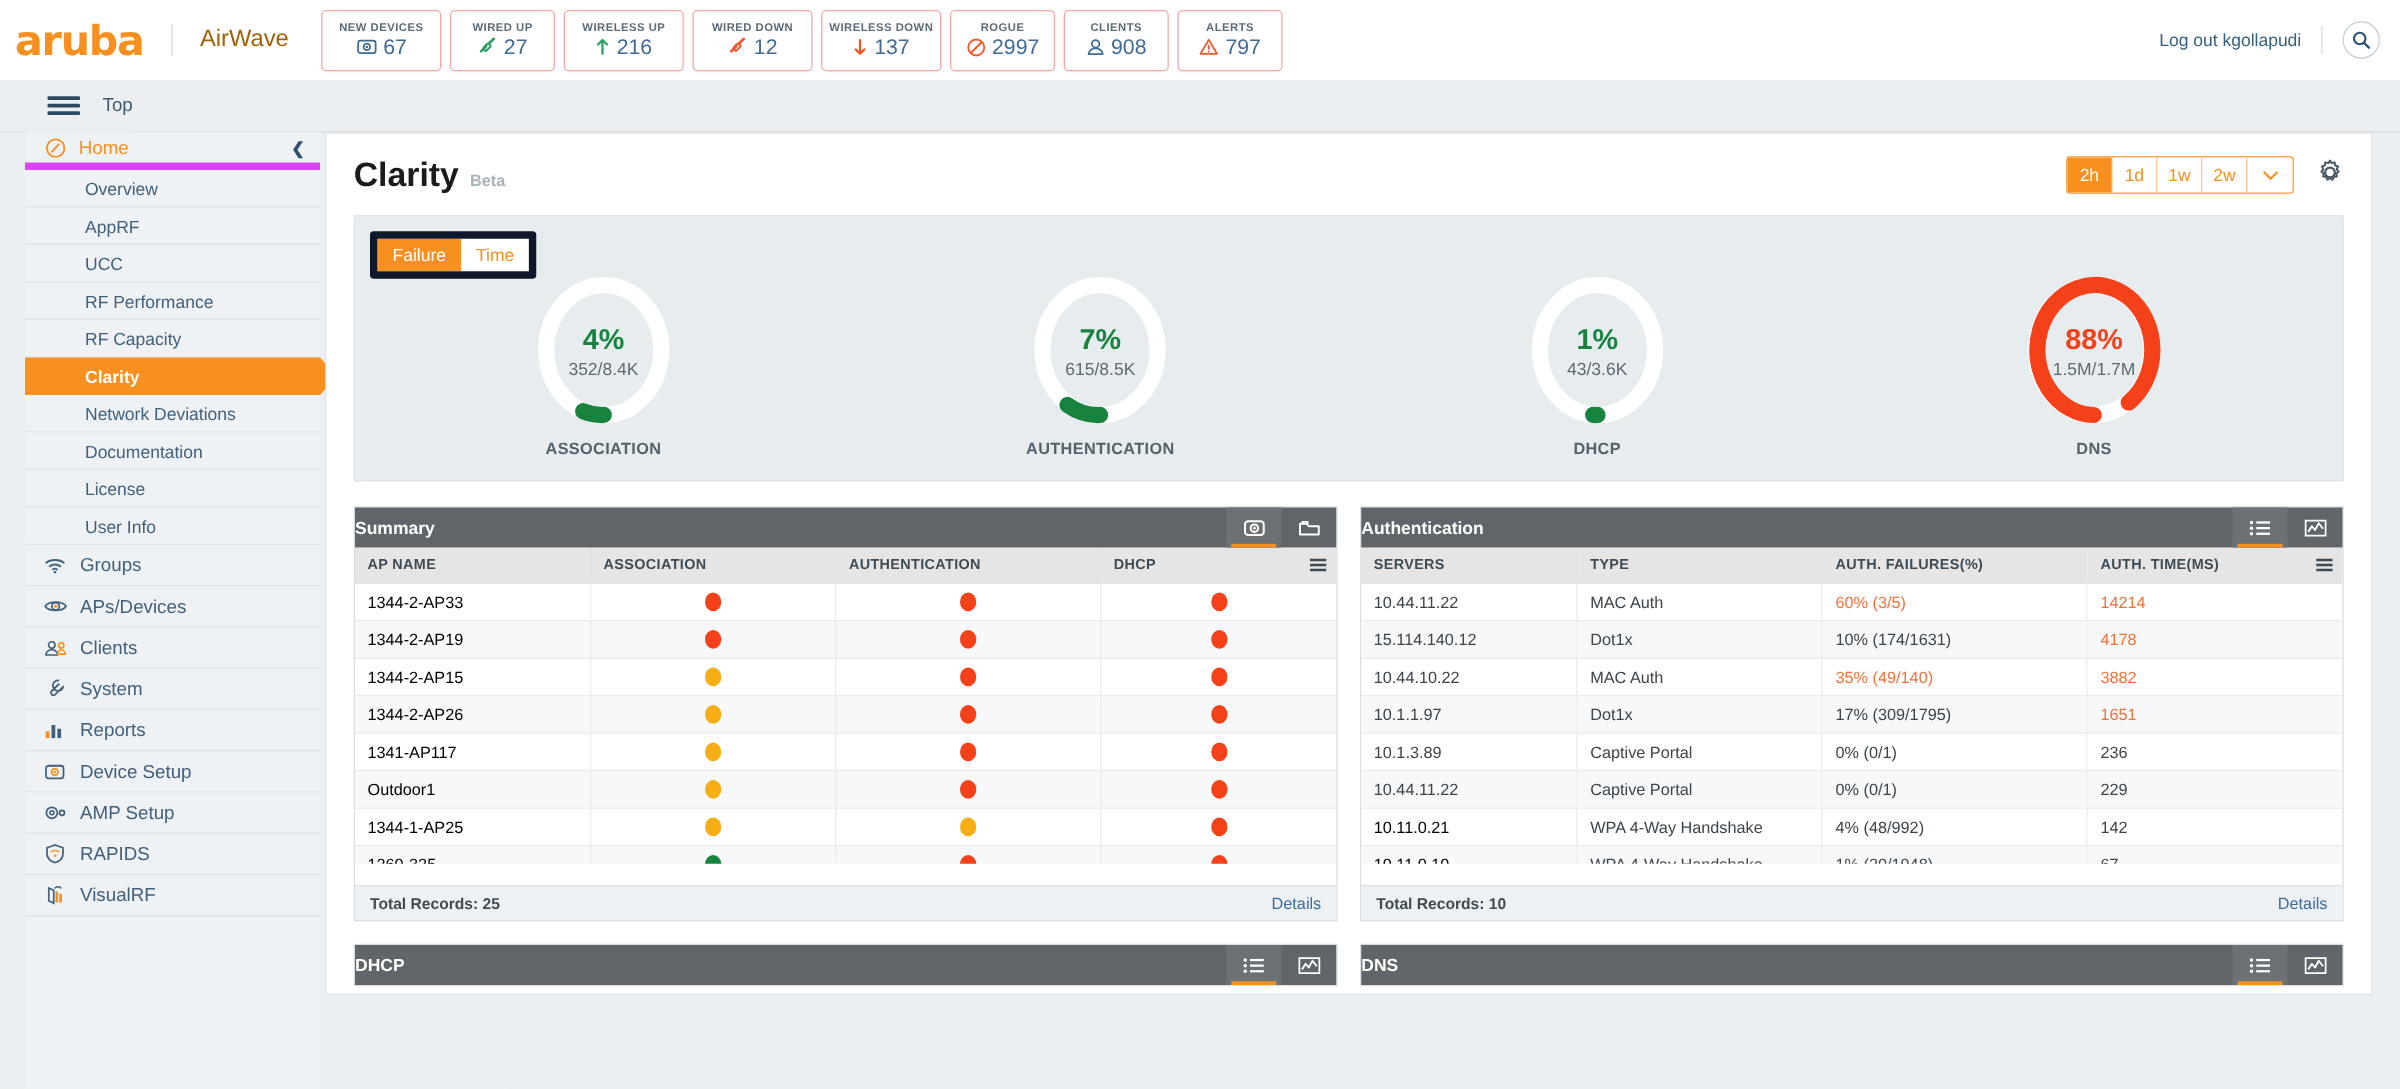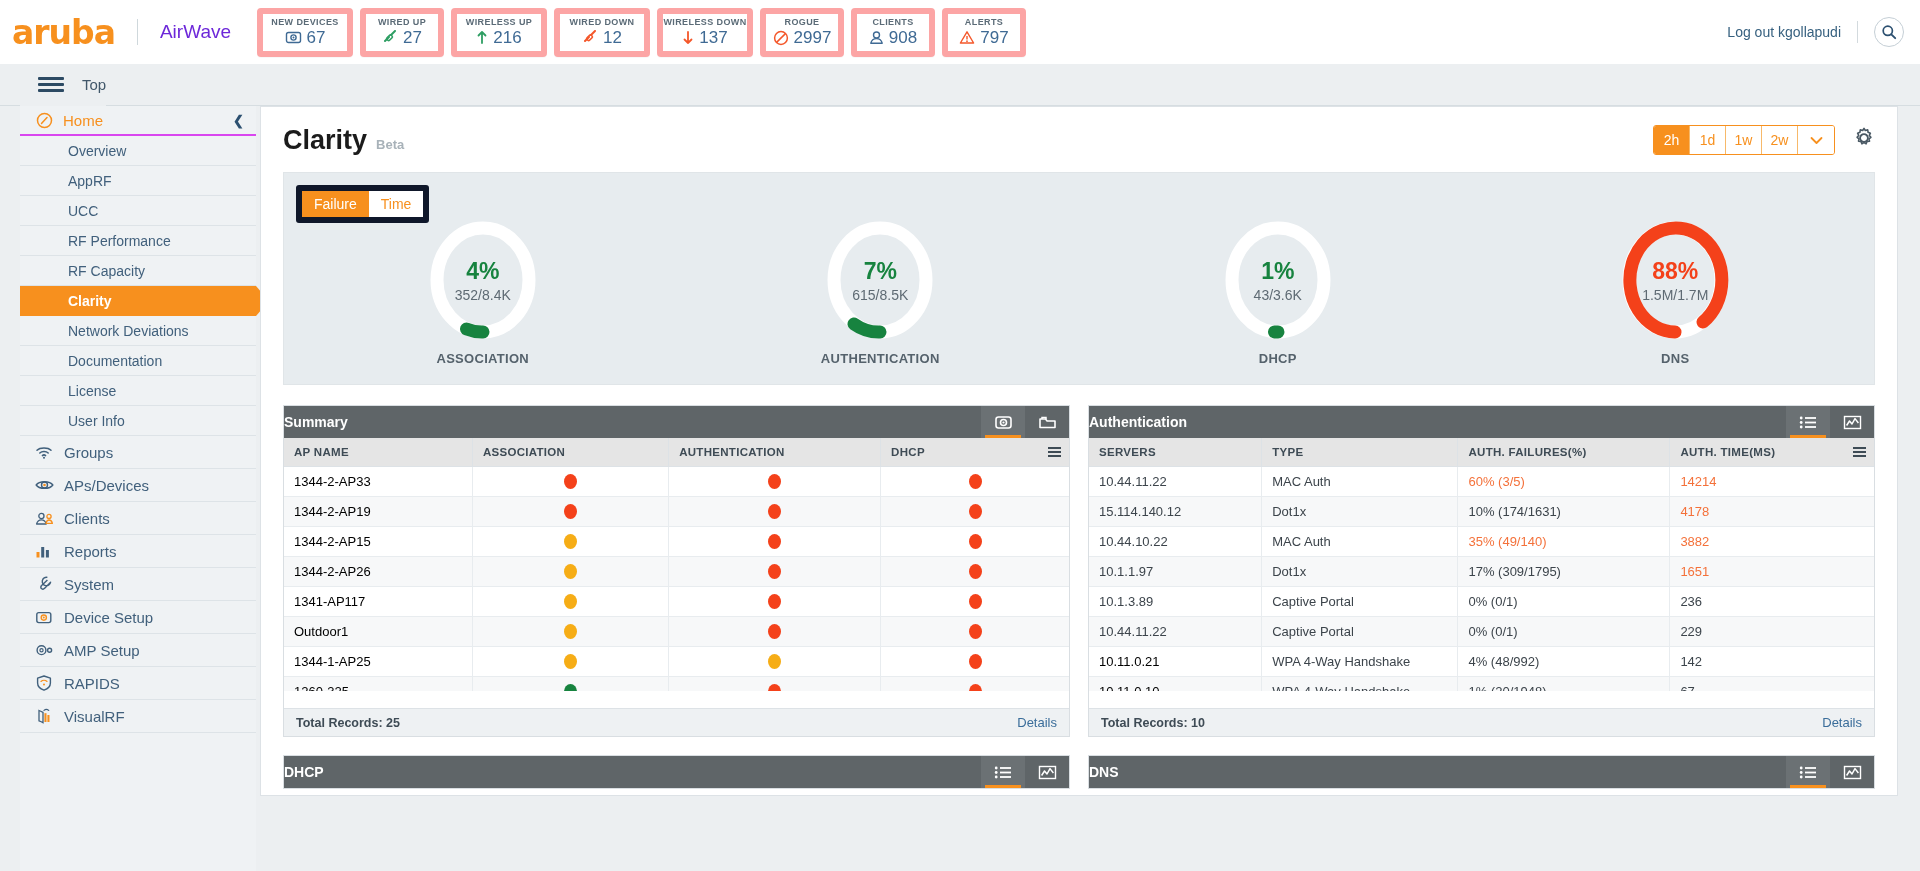--- a/index.html
+++ b/index.html
@@ -13,25 +13,25 @@
   
   .topbar {
     height: 64px; background: #ffffff;
     display: flex; align-items: center;
     position: relative;
   }
   .logo-wrap { display: flex; align-items: center; padding-left: 12px; }
   .aruba-logo { font-size: 33px; font-weight: bold; color: #f7901e; letter-spacing: -1px;
                 font-family: "DejaVu Sans", sans-serif; }
   .logo-div { width: 1px; height: 26px; background: #cfd8dc; margin: 0 22px; }
-  .airwave { font-size: 19px; color: #6d28d9; }
+  .airwave { font-size: 19px; color: #a16207; }
 
   .stat-strip { display: flex; margin-left: 26px; gap: 7px; }
   .stat-card {
-    width: 84px; height: 49px; border: 6px solid #fca5a5; border-radius: 4px;
+    width: 84px; height: 49px; border: 1px solid #fca5a5; border-radius: 4px;
     background: #fff; display: flex; flex-direction: column;
     align-items: center; justify-content: center; gap: 1px;
     box-shadow: 0 1px 1px rgba(0,0,0,.03);
   }
   .stat-card.wide { width: 96px; }
   .stat-label { font-size: 9px; font-weight: bold; color: #5b6b77; letter-spacing: .4px; }
   .stat-row { display: flex; align-items: center; gap: 5px; }
   .stat-val { font-size: 17px; color: #3f6a94; }
   .stat-ico { display: flex; align-items: center; }
 
@@ -65,21 +65,21 @@
 
   
   .sidebar {
     width: 256px; background: #eceff1; flex-shrink: 0;
     padding-left: 20px; padding-top: 0;
   }
   .sb-inner { background: #eff2f4; min-height: 790px; }
   .sb-home {
     display: flex; align-items: center; height: 30px; padding: 0 12px 0 14px;
     color: #f7901e; font-size: 15px; gap: 9px; cursor: pointer;
-    border-bottom: 2px solid #d946ef; position: relative;
+    border-bottom: 6px solid #d946ef; position: relative;
   }
   .sb-home .chev { margin-left: auto; color: #2c5070; font-size: 13px; font-weight: bold; }
   .sb-sub {
     height: 30px; display: flex; align-items: center;
     padding-left: 48px; font-size: 14px; color: #41607c;
     border-bottom: 1px solid #dde3e7; cursor: pointer; position: relative;
   }
   .sb-sub.active {
     background: #f7901e; color: #fff; font-weight: bold; border-bottom: none;
   }
@@ -405,36 +405,36 @@
               <path d="M1.6 13 C2.3 9.9 4.4 8.8 6.4 8.8 C8.4 8.8 10.5 9.9 11.2 13 Z" fill="none" stroke="#41607c" stroke-width="1.3" stroke-linejoin="round"></path>
               <circle cx="14" cy="5.4" r="2.1" fill="none" stroke="#f7901e" stroke-width="1.3"></circle>
               <path d="M10.9 12.3 C11.5 9.9 12.7 9 14 9 C15.5 9 16.9 10 17.4 12.3 Z" fill="none" stroke="#f7901e" stroke-width="1.3" stroke-linejoin="round"></path>
             </svg>
         </span>
         <span>Clients</span>
       </div>
 
       <div class="sb-main">
         <span class="sb-ico">
+          <svg width="18" height="16" viewBox="0 0 18 16">
+              <path d="M12.4 1.4 A4.2 4.2 0 1 0 15.6 6.2 L9.4 12.4 A2 2 0 1 1 6.6 9.6 L12.4 4" fill="none" stroke="#41607c" stroke-width="1.4" stroke-linejoin="round"></path>
+            </svg>
+        </span>
+        <span>System</span>
+      </div>
+
+      <div class="sb-main">
+        <span class="sb-ico">
           <svg width="18" height="15" viewBox="0 0 18 15">
               <rect x="1.5" y="8" width="3" height="5.5" fill="#f7901e"></rect>
               <rect x="6.2" y="3" width="3" height="10.5" fill="#41607c"></rect>
               <rect x="10.9" y="6" width="3" height="7.5" fill="#41607c"></rect>
             </svg>
         </span>
         <span>Reports</span>
-      </div>
-
-      <div class="sb-main">
-        <span class="sb-ico">
-          <svg width="18" height="16" viewBox="0 0 18 16">
-              <path d="M12.4 1.4 A4.2 4.2 0 1 0 15.6 6.2 L9.4 12.4 A2 2 0 1 1 6.6 9.6 L12.4 4" fill="none" stroke="#41607c" stroke-width="1.4" stroke-linejoin="round"></path>
-            </svg>
-        </span>
-        <span>System</span>
       </div>
 
       <div class="sb-main">
         <span class="sb-ico">
           <svg width="18" height="15" viewBox="0 0 18 15">
               <rect x="1.8" y="2.6" width="14" height="10" rx="2" fill="none" stroke="#41607c" stroke-width="1.4"></rect>
               <circle cx="8.8" cy="7.6" r="2.6" fill="none" stroke="#f7901e" stroke-width="1.4"></circle>
               <circle cx="8.8" cy="7.6" r="1" fill="#f7901e"></circle>
             </svg>
         </span>

